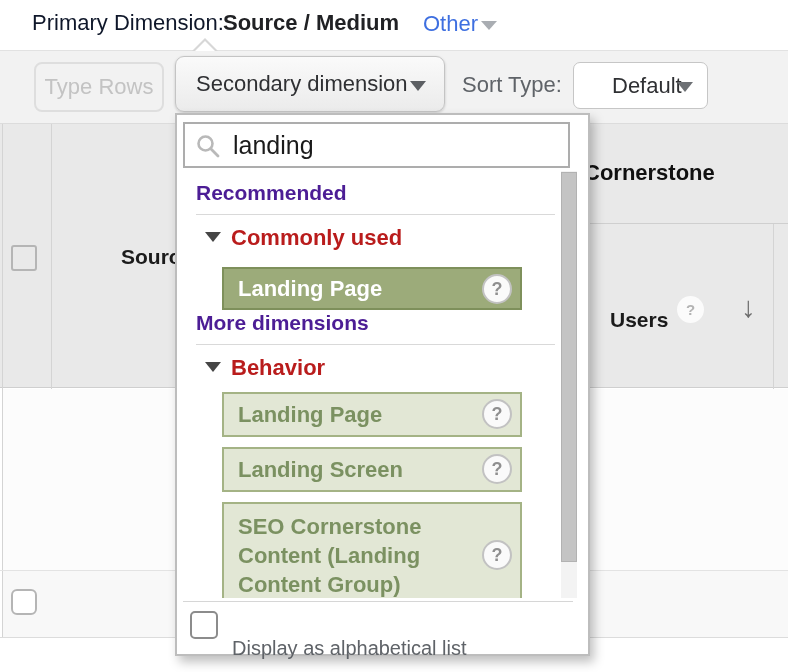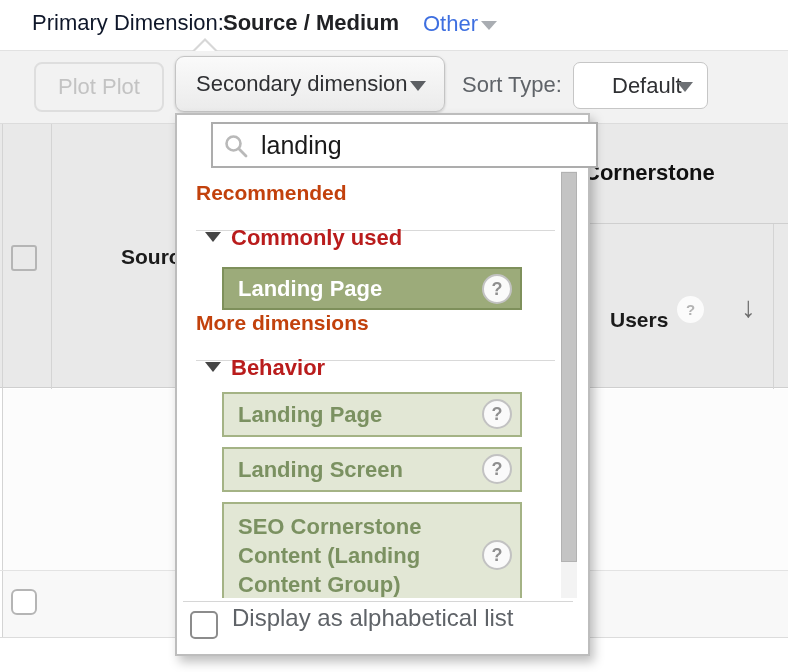--- a/index.html
+++ b/index.html
@@ -45,26 +45,26 @@
   .users-head{ left:610px; top:308px; font-size:21px; font-weight:bold; color:#1b1b1b; }
   .users-help{ left:677px; top:296px; width:27px; height:27px; border-radius:50%; background:#fbfbfb; color:#b3b3b3; font-size:15px; font-weight:bold; text-align:center; line-height:27px; }
   .sort-arrow{ left:741px; top:291px; font-size:29px; color:#6d6d6d; }
 
   .summary-row { position:absolute; left:3px; top:389px; width:785px; height:181px; background:#fcfcfc; }
 
   .data-row1 { position:absolute; left:3px; top:571px; width:785px; height:66px; background:#f8f8f8; }
 
   
   .panel { position:absolute; left:175px; top:113px; width:415px; height:543px; background:#fff; border:2px solid #bdbdbd; box-shadow:4px 6px 10px rgba(0,0,0,.25); z-index:20; }
-  .search-box { position:absolute; left:6px; top:7px; width:387px; height:46px; border:2px solid #adadad; background:#fff;margin-left:28px; }
+  .search-box { position:absolute; left:6px; top:7px; width:387px; height:46px; border:2px solid #adadad; background:#fff; }
   .search-icon { position:absolute; left:10px; top:9px; width:26px; height:26px; }
   .search-input { position:absolute; left:48px; top:3px; width:320px; height:36px; border:none; outline:none; font-size:25px; color:#1a1a1a; background:transparent; font-family:inherit; }
 
   .scroll-area { position:absolute; left:0; top:56px; width:382px; height:427px; overflow:hidden; }
-  .sec-heading { position:absolute; left:19px; width:359px; font-size:21px; font-weight:bold; color:#c2410c; padding-bottom:25px; border-bottom:1px solid #d9d9d9; white-space:nowrap; }
+  .sec-heading { position:absolute; left:19px; width:359px; font-size:21px; font-weight:bold; color:#4c1d95; padding-bottom:9px; border-bottom:1px solid #d9d9d9; white-space:nowrap; }
   .rec-heading  { top:10px; }
   .more-heading { top:140px; }
   .cat-row { position:absolute; left:28px; font-size:22px; font-weight:bold; color:#b91c1c; cursor:pointer; white-space:nowrap; }
   .cat-1 { top:54px; }
   .cat-2 { top:184px; }
   .cat-caret { display:inline-block; width:0; height:0; border-left:8px solid transparent; border-right:8px solid transparent; border-top:10px solid #454545; margin-right:10px; vertical-align:3px; }
 
   .dim-item { position:absolute; left:45px; width:300px; cursor:pointer; font-size:22px; font-weight:bold; }
   .item-sel { top:96px; height:43px; background:#9cab7a; border:2px solid #7e905b; color:#fff; line-height:39px; padding-left:14px; }
   .item-lite { background:#e2e7d5; border:2px solid #a4b385; color:#7b9161; }
@@ -73,37 +73,37 @@
   .item-b3 { top:331px; height:122px; padding:8px 90px 0 14px; line-height:29px; white-space:normal; }
   .help-badge { position:absolute; right:8px; width:30px; height:30px; border-radius:50%; background:#fafafa; border:2px solid #c2c2c2; color:#8f8f8f; font-size:18px; font-weight:bold; text-align:center; line-height:27px; cursor:pointer; }
   .hb-mid { top:5px; }
   .hb-b3  { top:36px; }
 
   .scroll-track { position:absolute; left:384px; top:56px; width:16px; height:427px; background:#f3f3f3; }
   .scroll-thumb { position:absolute; left:384px; top:57px; width:16px; height:390px; background:#c4c4c4; border:1px solid #b2b2b2; cursor:pointer; }
 
   .panel-divider { position:absolute; left:6px; top:486px; width:390px; height:1px; background:#d6d6d6; }
   .alpha-check { position:absolute; left:13px; top:496px; width:28px; height:28px; border:2px solid #8c8c8c; border-radius:5px; background:#fff; cursor:pointer; }
-  .alpha-label { position:absolute; left:55px; top:489px; font-size:24px; color:#5f6368; white-space:nowrap; }
+  .alpha-label { position:absolute; left:55px; top:522px; font-size:20px; color:#5f6368; white-space:nowrap; }
 </style>
 </head>
 <body>
 
 <div class="topbar">
   <span class="abs pd-label">Primary Dimension:</span>
   <span class="abs pd-value">Source / Medium</span>
   <span class="abs other-link">Other</span>
   <span class="abs other-caret"></span>
 </div>
 
 <div class="toolbar"></div>
 <span class="abs notch-outer"></span>
 <span class="abs notch-inner"></span>
 
-<div class="abs plot-rows-btn">Plot Plot</div>
+<div class="abs plot-rows-btn">Type Rows</div>
 <div class="abs sec-dim-btn">
   <span>Secondary dimension</span>
   <span class="sec-dim-caret"></span>
 </div>
 <span class="abs sort-type-label">Sort Type:</span>
 <div class="abs default-btn">
   <span>Default</span>
   <span class="default-caret"></span>
 </div>
 

